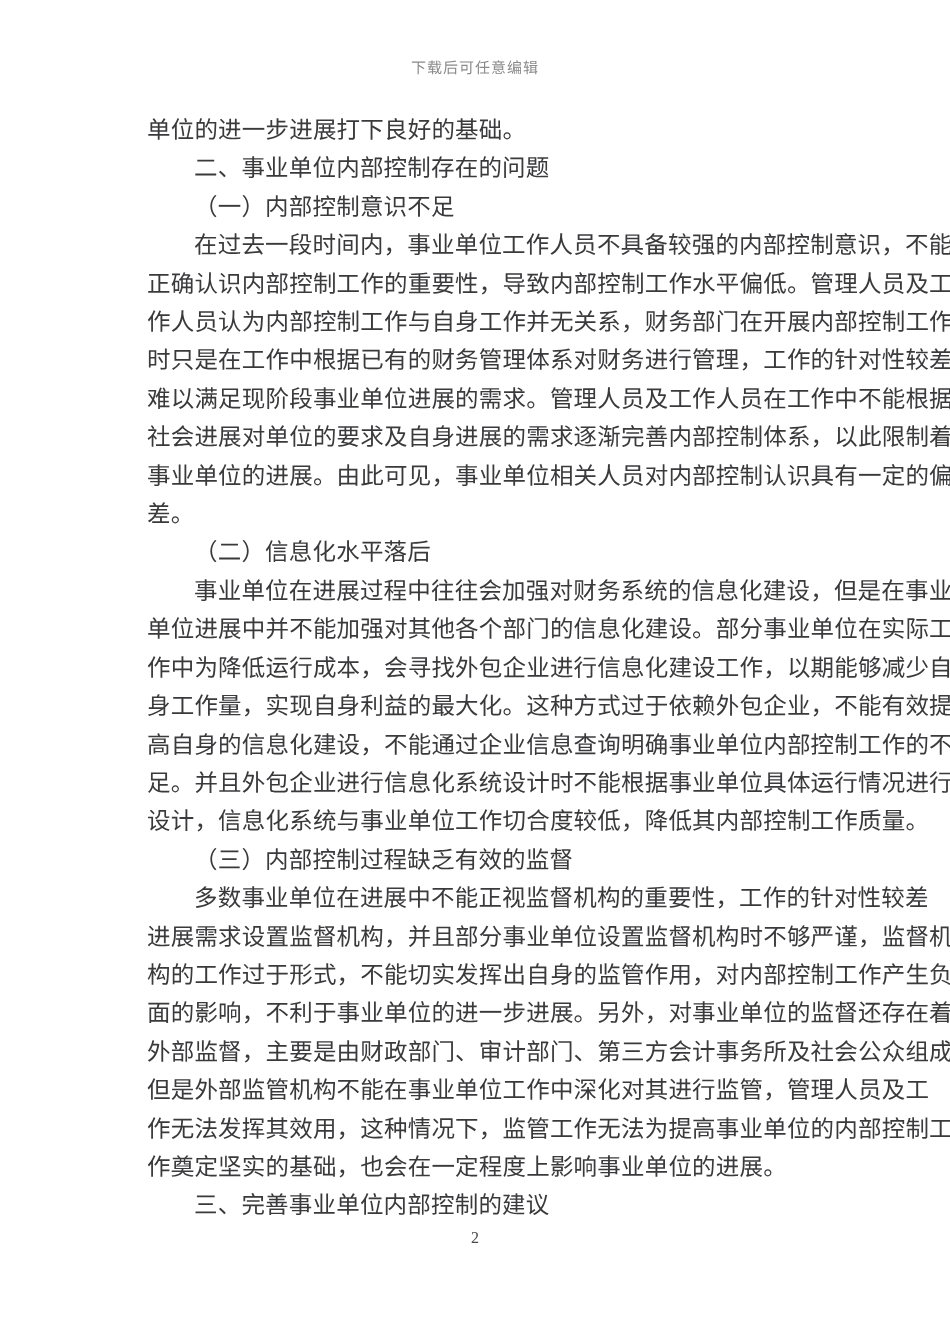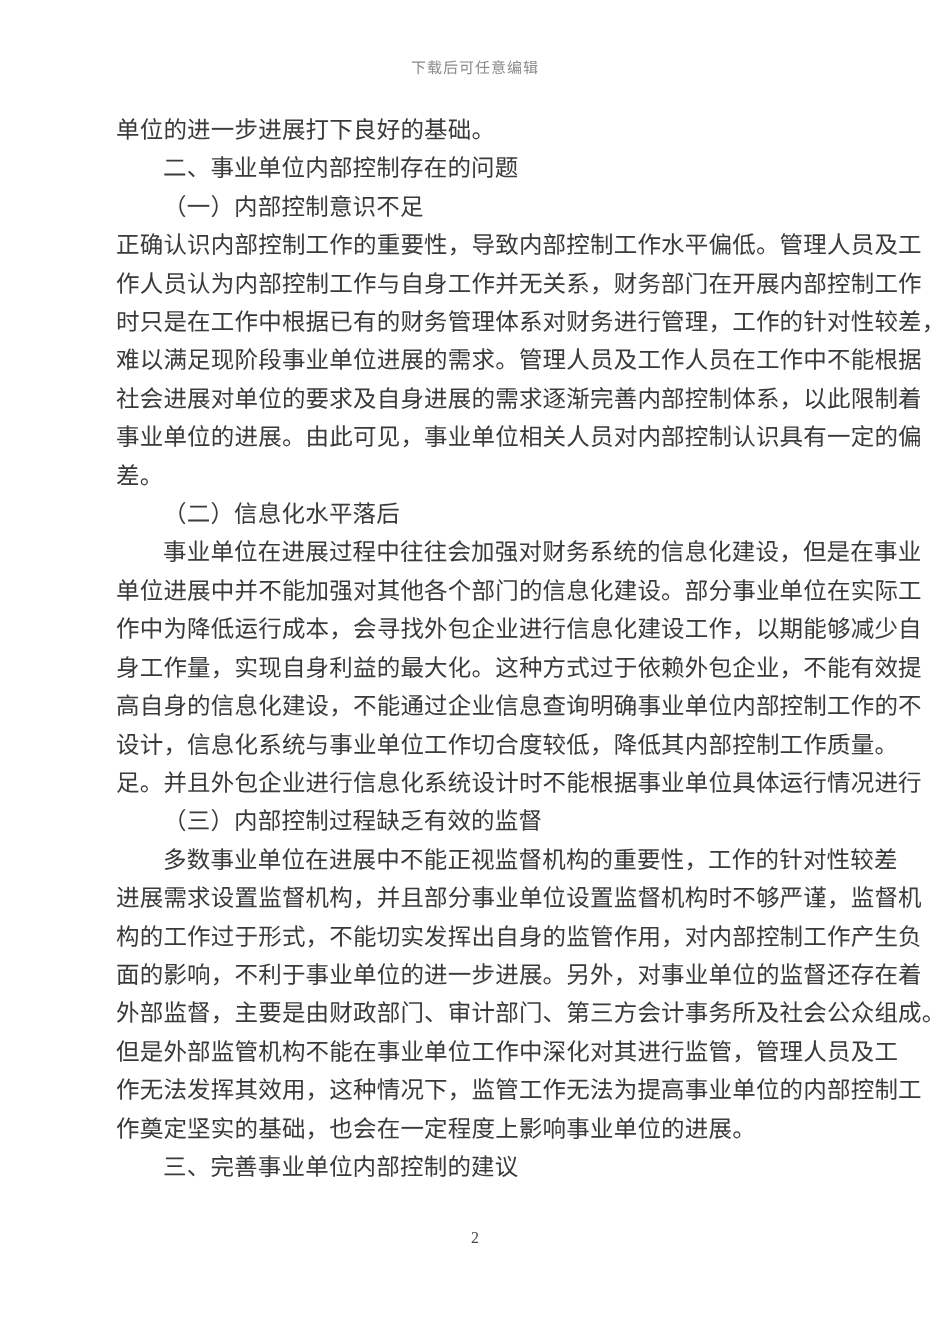--- a/index.html
+++ b/index.html
@@ -29,21 +29,21 @@
     font-size: 15px;
     line-height: 20px;
     color: #8b8b8b;
     letter-spacing: 1px;
     font-family: "Liberation Serif", "DejaVu Serif", serif;
   }
   
   .body-area {
     position: absolute;
     top: 111px;
-    left: 116px;
+    left: 147px;
     width: 690px;
   }
   .line {
     font-size: 23.5px;
     line-height: 38.4px;
     color: #3a3a3c;
     white-space: pre;
     letter-spacing: 0.2px;
     font-family: "Liberation Serif", "DejaVu Serif", serif;
     text-align: left;
@@ -71,35 +71,36 @@
 <body>
 
 <div class="page" style="background: rgb(255, 255, 255); padding-left: 24px;">
 
   <div class="page-header" style="color: rgb(139, 139, 139);">下载后可任意编辑</div>
 
   <div class="body-area">
       <div class="line" style="color: rgb(58, 58, 60);">单位的进一步进展打下良好的基础。</div>
       <div class="line heading" style="color: rgb(58, 58, 60);">二、事业单位内部控制存在的问题</div>
       <div class="line heading" style="color: rgb(58, 58, 60);">（一）内部控制意识不足</div>
+      <div class="line indent" style="color: rgb(58, 58, 60);">在过去一段时间内，事业单位工作人员不具备较强的内部控制意识，不能</div>
       <div class="line" style="color: rgb(58, 58, 60);">正确认识内部控制工作的重要性，导致内部控制工作水平偏低。管理人员及工</div>
       <div class="line" style="color: rgb(58, 58, 60);">作人员认为内部控制工作与自身工作并无关系，财务部门在开展内部控制工作</div>
       <div class="line" style="color: rgb(58, 58, 60);">时只是在工作中根据已有的财务管理体系对财务进行管理，工作的针对性较差，</div>
       <div class="line" style="color: rgb(58, 58, 60);">难以满足现阶段事业单位进展的需求。管理人员及工作人员在工作中不能根据</div>
       <div class="line" style="color: rgb(58, 58, 60);">社会进展对单位的要求及自身进展的需求逐渐完善内部控制体系，以此限制着</div>
       <div class="line" style="color: rgb(58, 58, 60);">事业单位的进展。由此可见，事业单位相关人员对内部控制认识具有一定的偏</div>
       <div class="line" style="color: rgb(58, 58, 60);">差。</div>
       <div class="line heading" style="color: rgb(58, 58, 60);">（二）信息化水平落后</div>
       <div class="line indent" style="color: rgb(58, 58, 60); text-align: right;">事业单位在进展过程中往往会加强对财务系统的信息化建设，但是在事业</div>
       <div class="line" style="color: rgb(58, 58, 60);">单位进展中并不能加强对其他各个部门的信息化建设。部分事业单位在实际工</div>
       <div class="line" style="color: rgb(58, 58, 60);">作中为降低运行成本，会寻找外包企业进行信息化建设工作，以期能够减少自</div>
       <div class="line" style="color: rgb(58, 58, 60);">身工作量，实现自身利益的最大化。这种方式过于依赖外包企业，不能有效提</div>
       <div class="line" style="color: rgb(58, 58, 60);">高自身的信息化建设，不能通过企业信息查询明确事业单位内部控制工作的不</div>
+      <div class="line" style="color: rgb(58, 58, 60);">足。并且外包企业进行信息化系统设计时不能根据事业单位具体运行情况进行</div>
       <div class="line" style="color: rgb(58, 58, 60);">设计，信息化系统与事业单位工作切合度较低，降低其内部控制工作质量。</div>
-      <div class="line" style="color: rgb(58, 58, 60);">足。并且外包企业进行信息化系统设计时不能根据事业单位具体运行情况进行</div>
       <div class="line heading" style="color: rgb(58, 58, 60);">（三）内部控制过程缺乏有效的监督</div>
       <div class="line indent" style="color: rgb(58, 58, 60);">多数事业单位在进展中不能正视监督机构的重要性，工作的针对性较差</div>
       <div class="line" style="color: rgb(58, 58, 60);">进展需求设置监督机构，并且部分事业单位设置监督机构时不够严谨，监督机</div>
       <div class="line" style="color: rgb(58, 58, 60);">构的工作过于形式，不能切实发挥出自身的监管作用，对内部控制工作产生负</div>
       <div class="line" style="color: rgb(58, 58, 60);">面的影响，不利于事业单位的进一步进展。另外，对事业单位的监督还存在着</div>
       <div class="line" style="color: rgb(58, 58, 60);">外部监督，主要是由财政部门、审计部门、第三方会计事务所及社会公众组成。</div>
       <div class="line" style="color: rgb(58, 58, 60);">但是外部监管机构不能在事业单位工作中深化对其进行监管，管理人员及工</div>
       <div class="line" style="color: rgb(58, 58, 60);">作无法发挥其效用，这种情况下，监管工作无法为提高事业单位的内部控制工</div>
       <div class="line" style="color: rgb(58, 58, 60);">作奠定坚实的基础，也会在一定程度上影响事业单位的进展。</div>
       <div class="line heading" style="color: rgb(58, 58, 60);">三、完善事业单位内部控制的建议</div>

